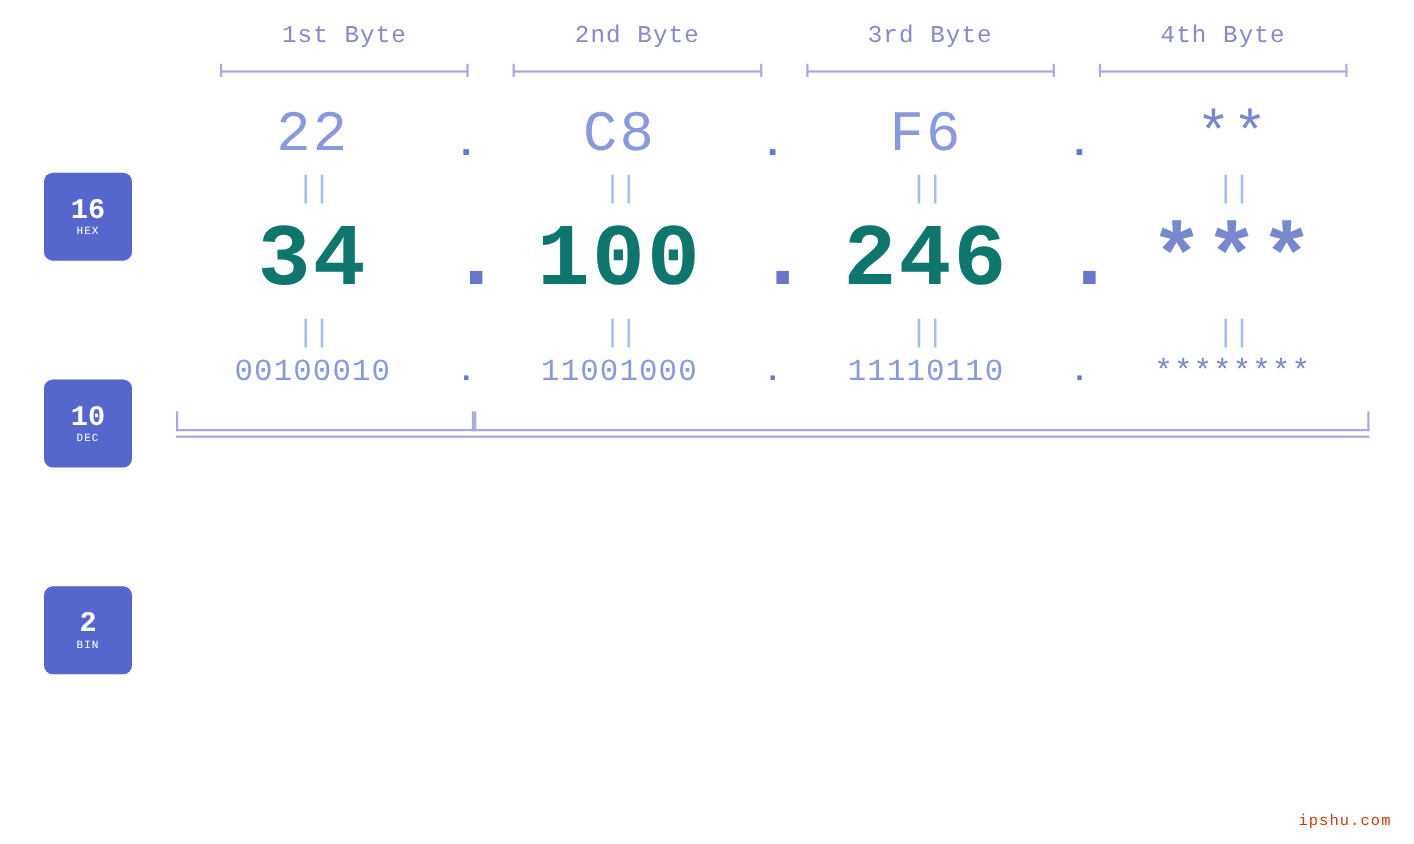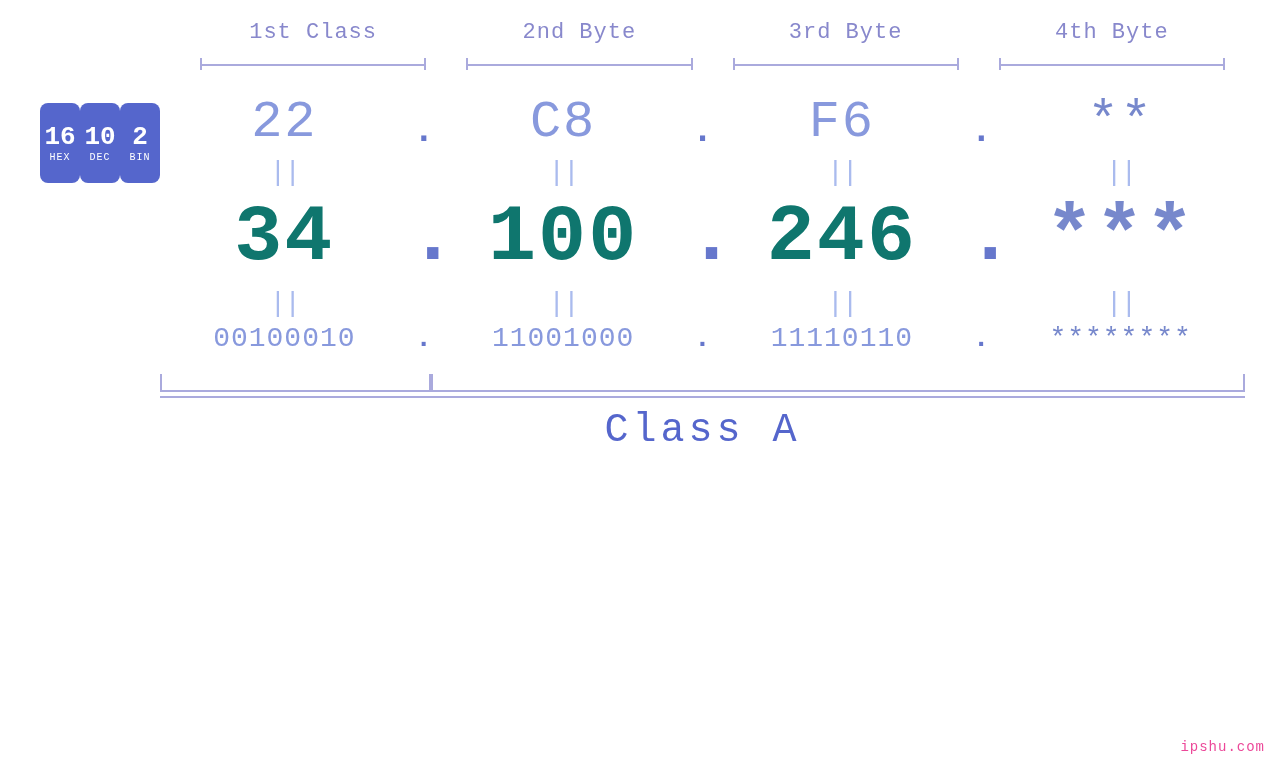--- a/index.html
+++ b/index.html
@@ -81,21 +81,21 @@
     .content-area {
       display: flex;
       width: 100%;
       flex: 1;
       align-items: stretch;
     }
 
     
     .badges-column {
       display: flex;
-      flex-direction: row;
+      flex-direction: column;
       justify-content: space-around;
       width: 120px;
       padding-top: 10px;
       padding-bottom: 80px;
     }
 
     .badge {
       width: 80px;
       height: 80px;
       background: #5566cc;
@@ -244,37 +244,37 @@
       color: #5566cc;
       letter-spacing: 4px;
       text-align: center;
     }
 
     
     .watermark {
       position: absolute;
       bottom: 12px;
       right: 20px;
-      color: #ec4899;
+      color: #c2410c;
       font-size: 14px;
       letter-spacing: 1px;
     }
 
     
     .asterisk-color {
       color: #7788cc;
     }
   </style>
 </head>
 <body>
 
 <div class="main-container">
 
   <div class="header-row">
-    <div class="byte-header">1st Class</div>
+    <div class="byte-header">1st Byte</div>
     <div class="byte-header">2nd Byte</div>
     <div class="byte-header">3rd Byte</div>
     <div class="byte-header">4th Byte</div>
   </div>
 
   <div class="bracket-row">
     <div class="bracket">
       <div class="bracket-corner-left"></div>
       <div style="position:absolute;top:50%;left:20px;right:20px;border-top:2px solid #aaaadd;"></div>
       <div class="bracket-corner-right"></div>
@@ -410,21 +410,20 @@
         <div style="display:flex;width:100%;height:22px;position:relative;margin-top:6px;">
 
           <div style="position:absolute;left:0;width:25%;border-left:2px solid #aaaadd;border-bottom:2px solid #aaaadd;border-right:2px solid #aaaadd;height:18px;bottom:0;"></div>
 
           <div style="position:absolute;left:25%;right:0;border-left:2px solid #aaaadd;border-bottom:2px solid #aaaadd;border-right:2px solid #aaaadd;height:18px;bottom:0;"></div>
         </div>
 
 
         <div class="class-row">
           <div class="class-bracket-line"></div>
-          <div class="class-label">Class A</div>
         </div>
 
       </div>
 
     </div>
 
   </div>
 
   <div class="watermark">ipshu.com</div>
 

